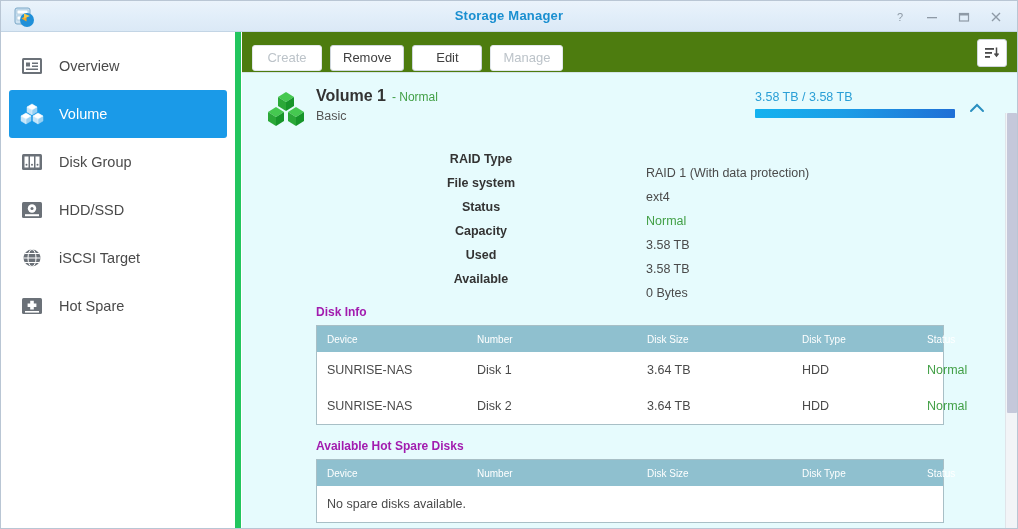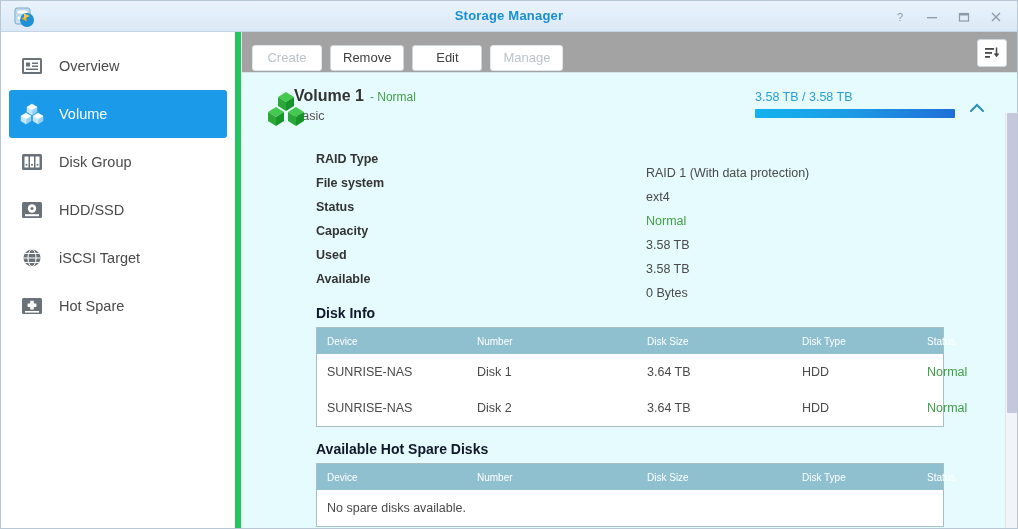--- a/index.html
+++ b/index.html
@@ -107,21 +107,21 @@
   .content {
     position: absolute;
     left: 241px; top: 31px; right: 0; bottom: 0;
     background: #ffffff;
     overflow: hidden;
   }
   .toolbar {
     position: absolute;
     left: 0; right: 0; top: 0;
     height: 52px;
-    background: #a3a3a3;
+    background: #4d7c0f;
     display: flex;
     align-items: center;
     padding: 0 10px;
     box-sizing: border-box;
   }
   .tb-btn {
     height: 26px;
     min-width: 70px;
     padding: 0 12px;
     margin-right: 8px;
@@ -170,21 +170,21 @@
   .vol-head {
     position: relative;
     min-height: 46px;
   }
   .vol-cubes {
     position: absolute;
     left: 3px; top: 2px;
     width: 42px; height: 40px;
   }
   .vol-titles {
-    margin-left: 32px;
+    margin-left: 54px;
   }
   .vol-title-row {
     display: flex;
     align-items: baseline;
     gap: 6px;
   }
   .vol-name {
     font-size: 16px;
     font-weight: bold;
     color: #333333;
@@ -236,32 +236,33 @@
   .det-row {
     display: flex;
     height: 24px;
     align-items: center;
     font-size: 12.5px;
   }
   .det-key {
     width: 330px;
     font-weight: bold;
     color: #333333;
+    text-align: center;
   }
   .det-val { color: #4a4a4a; margin-top: 28px; }
   .det-val.ok { color: #43a047; }
 
   
   .sec-title {
     margin-left: 54px;
     margin-top: 14px;
     margin-bottom: 6px;
-    font-size: 14px;
+    font-size: 12px;
     font-weight: bold;
-    color: #0f172a;
+    color: #a21caf;
   }
   .tbl {
     margin-left: 54px;
     width: 628px;
     border: 1px solid #a8bfc6;
     border-collapse: collapse;
     background: #ffffff;
     table-layout: fixed;
   }
   .tbl thead th {

